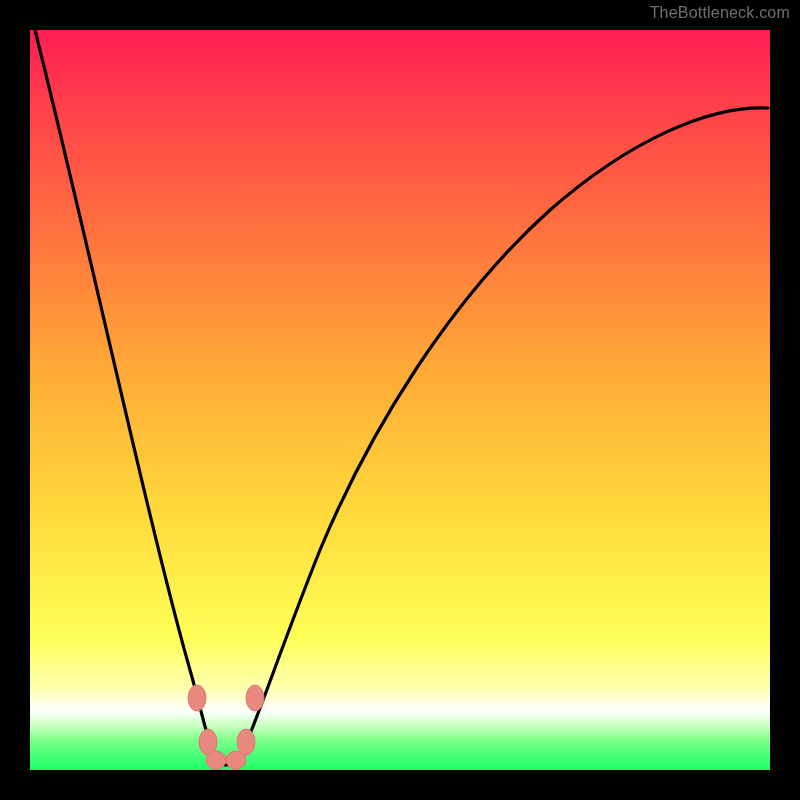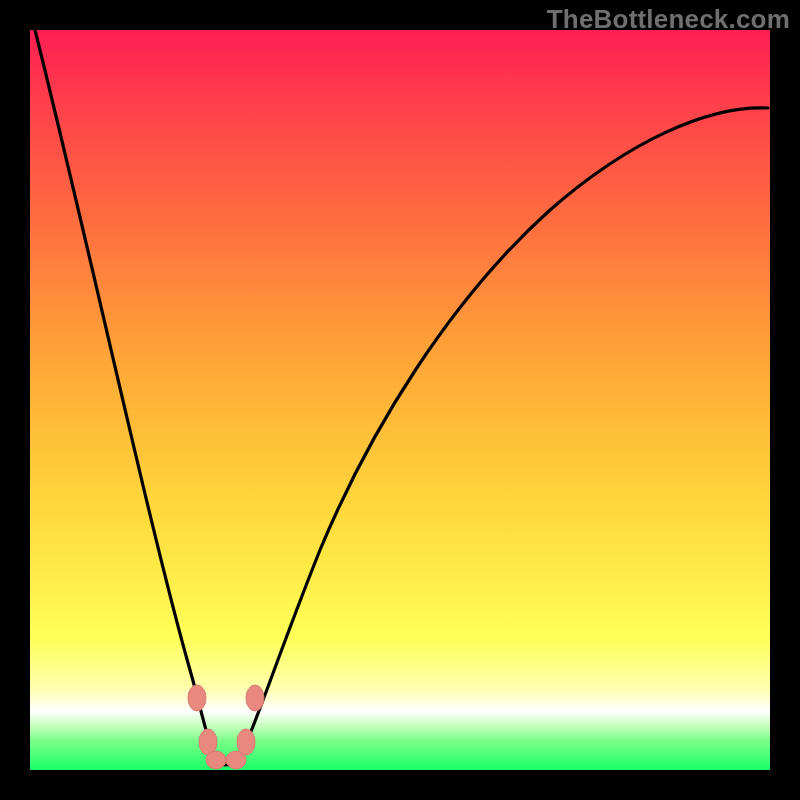--- a/index.html
+++ b/index.html
@@ -44,22 +44,22 @@
     top: 0;
     left: 0;
     width: 740px;
     height: 740px;
   }
   .watermark {
     position: absolute;
     top: 4px;
     right: 10px;
     color: #6f6f6f;
-    font-size: 26px;
-    font-weight: 700;
+    font-size: 16px;
+    font-weight: 400;
     letter-spacing: 0.2px;
   }
 </style>
 </head>
 <body>
 
 <div class="frame">
 
   <div class="watermark">TheBottleneck.com</div>
 

